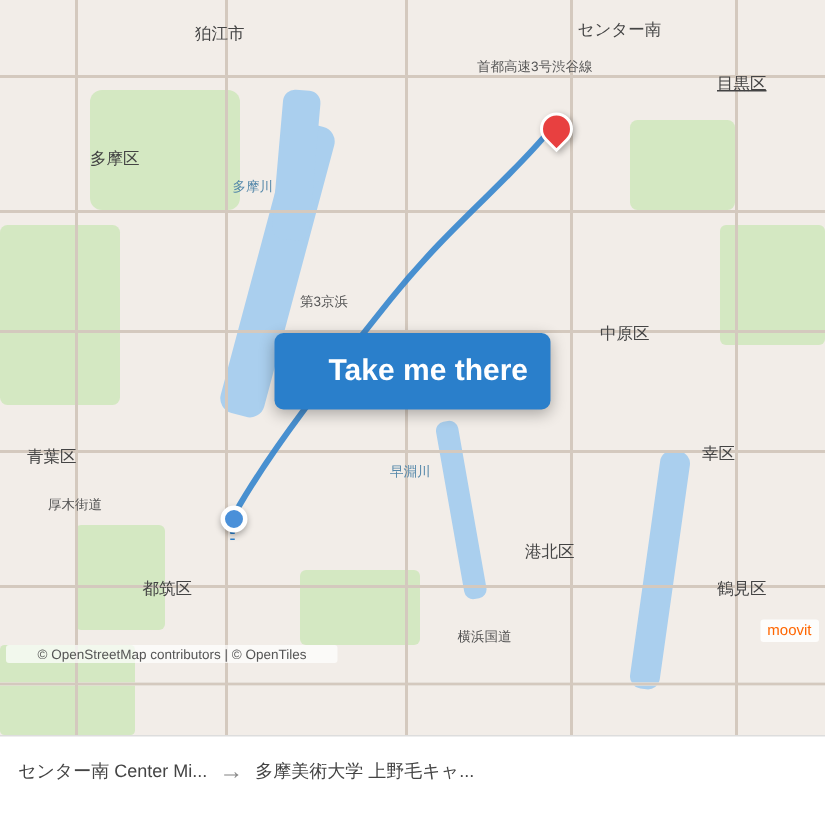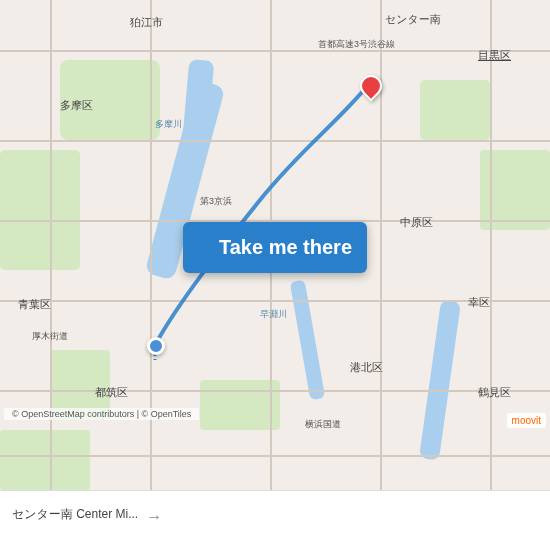--- a/index.html
+++ b/index.html
@@ -137,26 +137,26 @@
     .bottom-to {
       flex: 1;
       white-space: nowrap;
       overflow: hidden;
       text-overflow: ellipsis;
     }
 
     
     .attribution {
       position: absolute;
-      bottom: 70px;
+      bottom: 48px;
       left: 4px;
       font-size: 9px;
       color: #555;
       background: rgba(255,255,255,0.7);
-      padding: 1px 8px;
+      padding: 1px 21px;
       border-radius: 2px;
     }
 
     
     .moovit-logo {
       position: absolute;
       bottom: 62px;
       right: 4px;
       font-size: 10px;
       color: #ff6600;
@@ -253,13 +253,14 @@
   </div>
 
   <div class="moovit-logo">
     <span>moovit</span>
   </div>
 </div>
 
 <div id="bottom-bar">
   <span class="bottom-from">センター南 Center Mi...</span>
   <span class="bottom-arrow">→</span>
+  <span class="bottom-to">多摩美術大学 上野毛キャ...</span>
 </div>
 
 </body></html>

